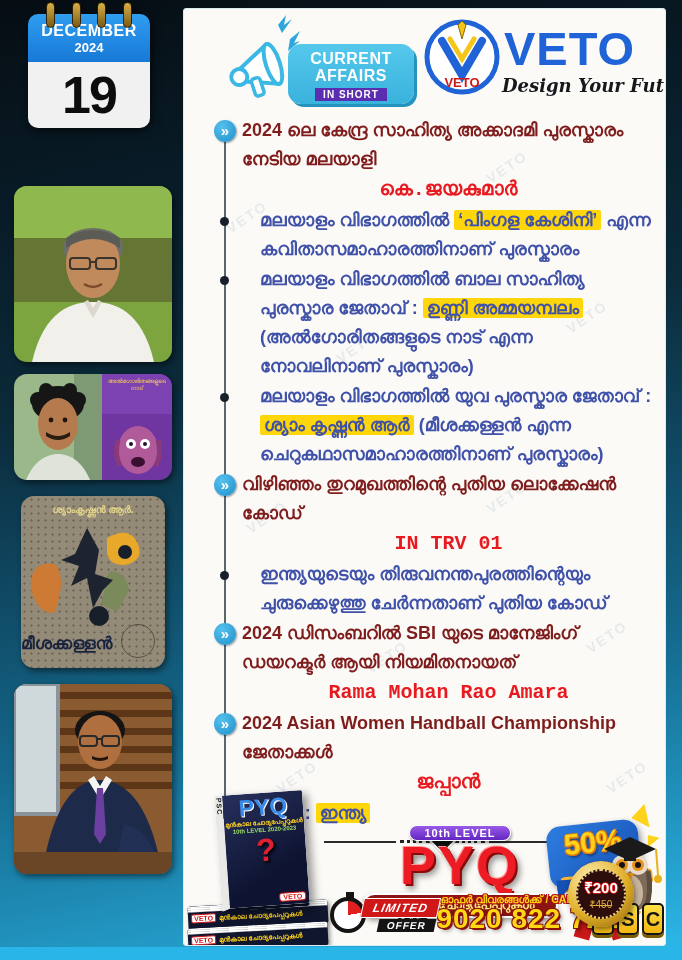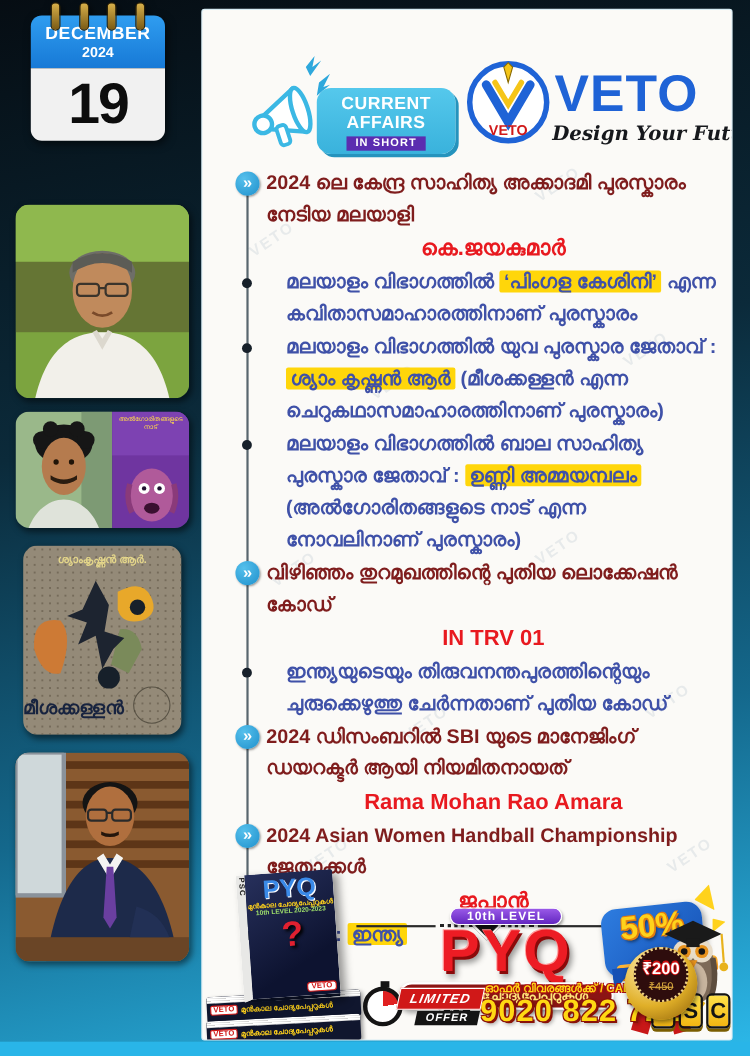--- a/index.html
+++ b/index.html
@@ -29,42 +29,42 @@
   .p3-title { position:absolute; bottom:14px; left:0; right:0; text-align:left; font-size:17px; font-weight:900; color:#17233f; }
   .p3-art { position:absolute; left:0; top:24px; }
   .p3-stamp { position:absolute; right:10px; bottom:10px; width:34px; height:34px; border:1.5px solid #4a4538; border-radius:50%; opacity:.8; }
   .p2-booktitle { position:absolute; right:2px; top:4px; width:66px; text-align:center; font-size:6px; color:#ffd84a; }
 
   
   .panel { position:absolute; left:183px; top:8px; width:483px; height:938px; background:#fbfaf7; border-radius:3px; border:1px solid #d8ecf4; overflow:hidden; }
   .wm { position:absolute; color:rgba(100,130,155,.13); font-size:14px; letter-spacing:2px; transform:rotate(-34deg); font-weight:bold; pointer-events:none; }
 
   
-  .panel-head { position:relative; height:102px;margin-top:36px; }
+  .panel-head { position:relative; height:102px; }
   .mega { position:absolute; left:44px; top:4px; }
   .ca-box { position:absolute; left:104px; top:35px; width:126px; height:60px; background:linear-gradient(#55c8ec,#39b2dc); border-radius:13px; box-shadow:3px 3px 0 #2593bd; text-align:center; padding-top:6px; }
   .ca-line { color:#fff; font-weight:900; font-size:16px; line-height:17px; letter-spacing:.5px; }
   .ca-tag { display:inline-block; margin-top:2px; background:#5b2db0; color:#fff; font-size:10px; font-weight:bold; padding:1px 8px; letter-spacing:1px; }
   .veto-logo { position:absolute; left:238px; top:4px; width:240px; height:96px; }
   .veto-big { position:absolute; left:82px; top:8px; font-size:47px; font-weight:900; color:#1f63d6; letter-spacing:1px; }
   .veto-tag { position:absolute; left:80px; top:62px; font-family:"DejaVu Serif", serif; font-style:italic; font-weight:bold; font-size:18px; color:#16181c; white-space:nowrap; }
 
   
   .content { position:relative; padding:4px 10px 0 0; }
   .content::before { content:""; position:absolute; left:40px; top:16px; height:680px; width:2px; background:#58666e; }
   .row { position:relative; margin:1px 0; }
   .row.main { padding-left:58px; }
   .row.sub { padding-left:76px; }
   .chev { position:absolute; left:30px; top:4px; width:22px; height:22px; border-radius:50%; background:radial-gradient(circle at 35% 30%,#55c0ec,#1f90cc); color:#fff; font-weight:900; font-size:15px; text-align:center; line-height:21px; box-shadow:1px 1px 2px rgba(0,0,0,.4); }
   .dot { position:absolute; left:36px; top:11px; width:9px; height:9px; border-radius:50%; background:#17202a; }
   .mtxt { font-size:18px; line-height:29px; color:#7f1d1d; font-weight:600; }
   .stxt { font-size:18px; line-height:29px; color:#3f51a8; font-weight:600; }
   mark { background:#ffd60a; padding:0 4px; color:inherit; border-radius:2px; }
   mark:empty { display:none; }
-  .rhead { padding-left:58px; text-align:center; font-size:20px; line-height:30px; color:#e8191f; font-weight:800; margin:1px 0; }
+  .rhead { padding-left:58px; text-align:center; font-size:20px; line-height:30px; color:#e8191f; font-weight:800; margin:1px 0;font-family:Liberation Mono, monospace; }
 
   
   .footer-ad { position:absolute; left:0; top:790px; width:483px; height:152px; }
   .divider { position:absolute; left:140px; top:36px; width:236px; display:flex; align-items:center; }
   .dl { flex:1; height:2px; background:#2a2a2a; }
   .dd { width:30px; border-top:3px dotted #222; margin:0 4px; }
   .ddiamond { width:13px; height:13px; background:#111; transform:rotate(45deg) ; margin:0 2px; outline:2px solid #fbfaf7; outline-offset:1px; box-shadow:0 0 0 3px #222; }
 
   .mid-col { position:absolute; left:178px; top:26px; width:196px; display:flex; flex-direction:column; align-items:center; }
   .level-pill { background:linear-gradient(#9a5ae8,#6326c0); border:1px solid #fff; color:#fff; font-size:11px; font-weight:bold; padding:1px 14px; border-radius:10px; letter-spacing:1px; position:relative; z-index:2; margin-bottom:-4px; box-shadow:1px 2px 3px rgba(0,0,0,.4); }
@@ -76,21 +76,21 @@
   .pct { text-align:center; margin-top:3px; font-size:29px; font-weight:900; color:#ffd21c; text-shadow:1.5px 1.5px 0 #e07b10,-1px 1px 0 #e07b10,1px -1px 0 #e07b10, 2px 3px 3px rgba(0,0,0,.5); }
   .disc-label { position:absolute; left:10px; right:-10px; bottom:-4px; background:linear-gradient(#ffb838,#f08a10); color:#fff; font-size:9px; font-weight:bold; letter-spacing:1.5px; text-align:center; border-radius:4px; padding:2.5px 0; }
   .spark { position:absolute; background:#ffd21c; clip-path:polygon(50% 0,100% 100%,0 75%); }
   .s1 { right:-16px; top:-14px; width:20px; height:22px; transform:rotate(18deg); }
   .s2 { right:-20px; top:16px; width:12px; height:14px; transform:rotate(80deg); }
 
   .medal { position:absolute; left:382px; top:62px; width:70px; height:78px; }
   .medal::before,.medal::after { content:""; position:absolute; bottom:0; width:16px; height:34px; background:#c81818; }
   .medal::before { left:12px; transform:rotate(16deg); }
   .medal::after { right:12px; transform:rotate(-16deg); }
-  .medal-ring { position:absolute; left:2px; top:0; width:66px; height:66px; border-radius:50%; background:radial-gradient(circle at 35% 28%,#ffeeb0,#e0af28 55%,#8a5d08); display:flex; align-items:flex-start; justify-content:center; box-shadow:1px 2px 5px rgba(0,0,0,.5); z-index:2; }
+  .medal-ring { position:absolute; left:2px; top:0; width:66px; height:66px; border-radius:50%; background:radial-gradient(circle at 35% 28%,#ffeeb0,#e0af28 55%,#8a5d08); display:flex; align-items:center; justify-content:center; box-shadow:1px 2px 5px rgba(0,0,0,.5); z-index:2; }
   .medal-inner { width:50px; height:50px; border-radius:50%; background:#2e0d0d; border:2px dotted #eccf84; display:flex; flex-direction:column; align-items:center; justify-content:center; }
   .price-new { color:#fff; font-weight:900; font-size:15px; text-shadow:1px 0 0 #d01010,-1px 0 0 #d01010,0 1px 0 #d01010,0 -1px 0 #d01010; }
   .price-old { color:#e0b040; font-size:10px; font-weight:normal; text-decoration:line-through; }
 
   .owl { position:absolute; left:416px; top:24px; }
 
   .call-line { position:absolute; left:228px; top:94px; width:196px; text-align:center; color:#ffd813; font-size:10.5px; font-weight:bold; text-shadow:1px 1px 0 #b01010,-1px -1px 0 #b01010,1px -1px 0 #b01010,-1px 1px 0 #b01010; }
   .phone-row { position:absolute; left:212px; top:104px; display:flex; align-items:center; gap:3px; }
   .phone-icon { font-size:30px; color:#101010; line-height:30px; transform:rotate(-10deg); }
   .phone-num { font-size:28px; font-weight:900; letter-spacing:1px; color:#ffd813; text-shadow:2px 2px 0 #8a1208,-1px -1px 0 #8a1208,1px -1px 0 #8a1208,-1px 1px 0 #8a1208, 3px 3px 4px rgba(0,0,0,.4); }
@@ -280,26 +280,26 @@
       </div>
       <h3 class="rhead">കെ.ജയകുമാർ</h3>
 
       <div class="row sub">
         <span class="dot"></span>
         <p class="stxt"><span>മലയാളം വിഭാഗത്തിൽ </span><mark>‘പിംഗള കേശിനി’</mark><span> എന്ന കവിതാസമാഹാരത്തിനാണ് പുരസ്കാരം</span></p>
       </div>
 
       <div class="row sub">
         <span class="dot"></span>
+        <p class="stxt"><span>മലയാളം വിഭാഗത്തിൽ ബാല സാഹിത്യ പുരസ്കാര ജേതാവ് : </span><mark>ഉണ്ണി അമ്മയമ്പലം</mark><span> (അൽഗോരിതങ്ങളുടെ നാട് എന്ന നോവലിനാണ് പുരസ്കാരം)</span></p>
+      </div>
+
+      <div class="row sub">
+        <span class="dot"></span>
         <p class="stxt"><span>മലയാളം വിഭാഗത്തിൽ യുവ പുരസ്കാര ജേതാവ് : </span><mark>ശ്യാം കൃഷ്ണൻ ആർ</mark><span> (മീശക്കള്ളൻ എന്ന ചെറുകഥാസമാഹാരത്തിനാണ് പുരസ്കാരം)</span></p>
-      </div>
-
-      <div class="row sub">
-        <span class="dot"></span>
-        <p class="stxt"><span>മലയാളം വിഭാഗത്തിൽ ബാല സാഹിത്യ പുരസ്കാര ജേതാവ് : </span><mark>ഉണ്ണി അമ്മയമ്പലം</mark><span> (അൽഗോരിതങ്ങളുടെ നാട് എന്ന നോവലിനാണ് പുരസ്കാരം)</span></p>
       </div>
 
       <div class="row main">
         <span class="chev">»</span>
         <p class="mtxt">വിഴിഞ്ഞം തുറമുഖത്തിന്റെ പുതിയ ലൊക്കേഷൻ കോഡ്</p>
       </div>
       <h3 class="rhead">IN TRV 01</h3>
 
       <div class="row sub">
         <span class="dot"></span>

